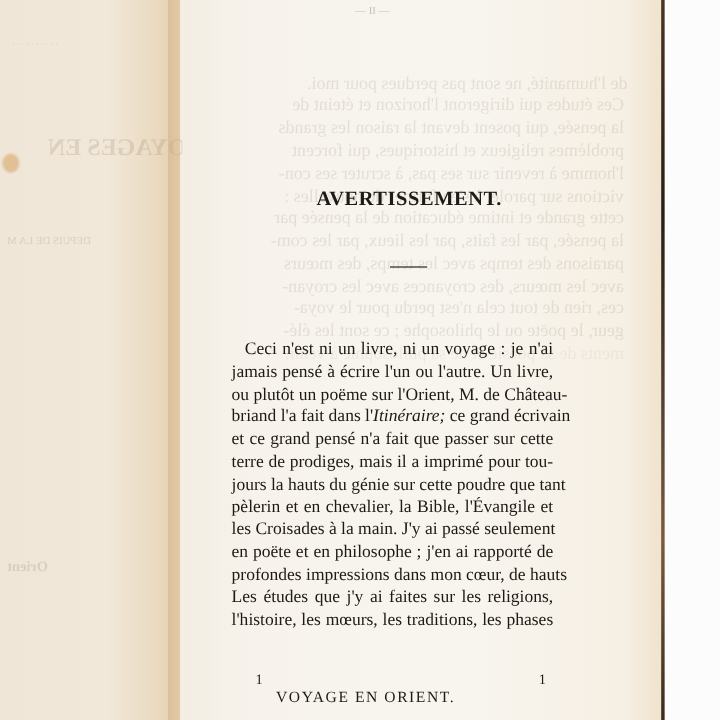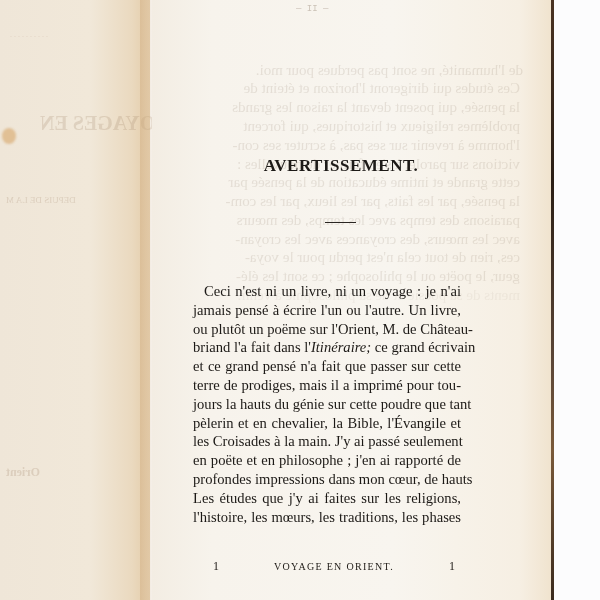--- a/index.html
+++ b/index.html
@@ -31,21 +31,21 @@
   .page-edge {
     position: absolute; left: 551px; top: 0; width: 3px; height: 600px;
     background: linear-gradient(180deg, #4a3322 0%, #2a1e15 30%, #5b4637 60%, #7a5a3a 75%, #3a2a1d 100%);
   }
   .ghost-r {
     position: absolute; color: rgba(120,100,80,0.15); white-space: nowrap;
     font-family: "Liberation Serif", serif; font-size: 15px; transform: scaleX(-1);
   }
   .page-num-top {
     position: absolute; left: 296px; top: 4px; font-size: 9px; color: rgba(120,100,80,0.35);
-    font-family: Liberation Mono, monospace;
+    font-family: Liberation Serif, serif;
   }
   .title {
     position: absolute; left: 2px; width: 600px; top: 156px; text-align: center;
     font-family: "Liberation Serif", serif; font-weight: bold; font-size: 17px;
     letter-spacing: 0.5px; color: #1d1a17;
   }
   .title span { position: relative; left: 39px; }
   .rule {
     position: absolute; left: 325px; top: 222px; width: 31px; height: 1px; background: #2a2622;
   }
@@ -56,21 +56,21 @@
     margin-top: 12px;
   }
   .line { display: block; white-space: nowrap; text-align: justify; text-align-last: justify; height: 18.8px; }
   .line.indent { padding-left: 11px; }
   .line em { font-style: italic; }
   .footer {
     position: absolute; top: 559px; left: 213px; width: 242px; height: 16px;
     font-family: "Liberation Serif", serif; color: #1f1b17;
   }
   .footer .sig { position: absolute; left: 0; top: 0; font-size: 12px; }
-  .footer .run { position: absolute; left: 17px; top: 2px; font-size: 10px; letter-spacing: 1.3px; margin-left: 44px; }
+  .footer .run { position: absolute; left: 17px; top: 14px; font-size: 13px; letter-spacing: 1.3px; }
   .footer .num { position: absolute; right: 0; top: 0; font-size: 12px; }
   .bg-right { position: absolute; left: 554px; top: 0; width: 46px; height: 600px; background: #fcfcfd; }
 </style>
 </head>
 <body>
 
 <div class="scene">
 
   <div class="left-page">
     <div class="ghost" style="left:10px; top:30px; font-size:8px;">. . . . . . . . . .</div>

